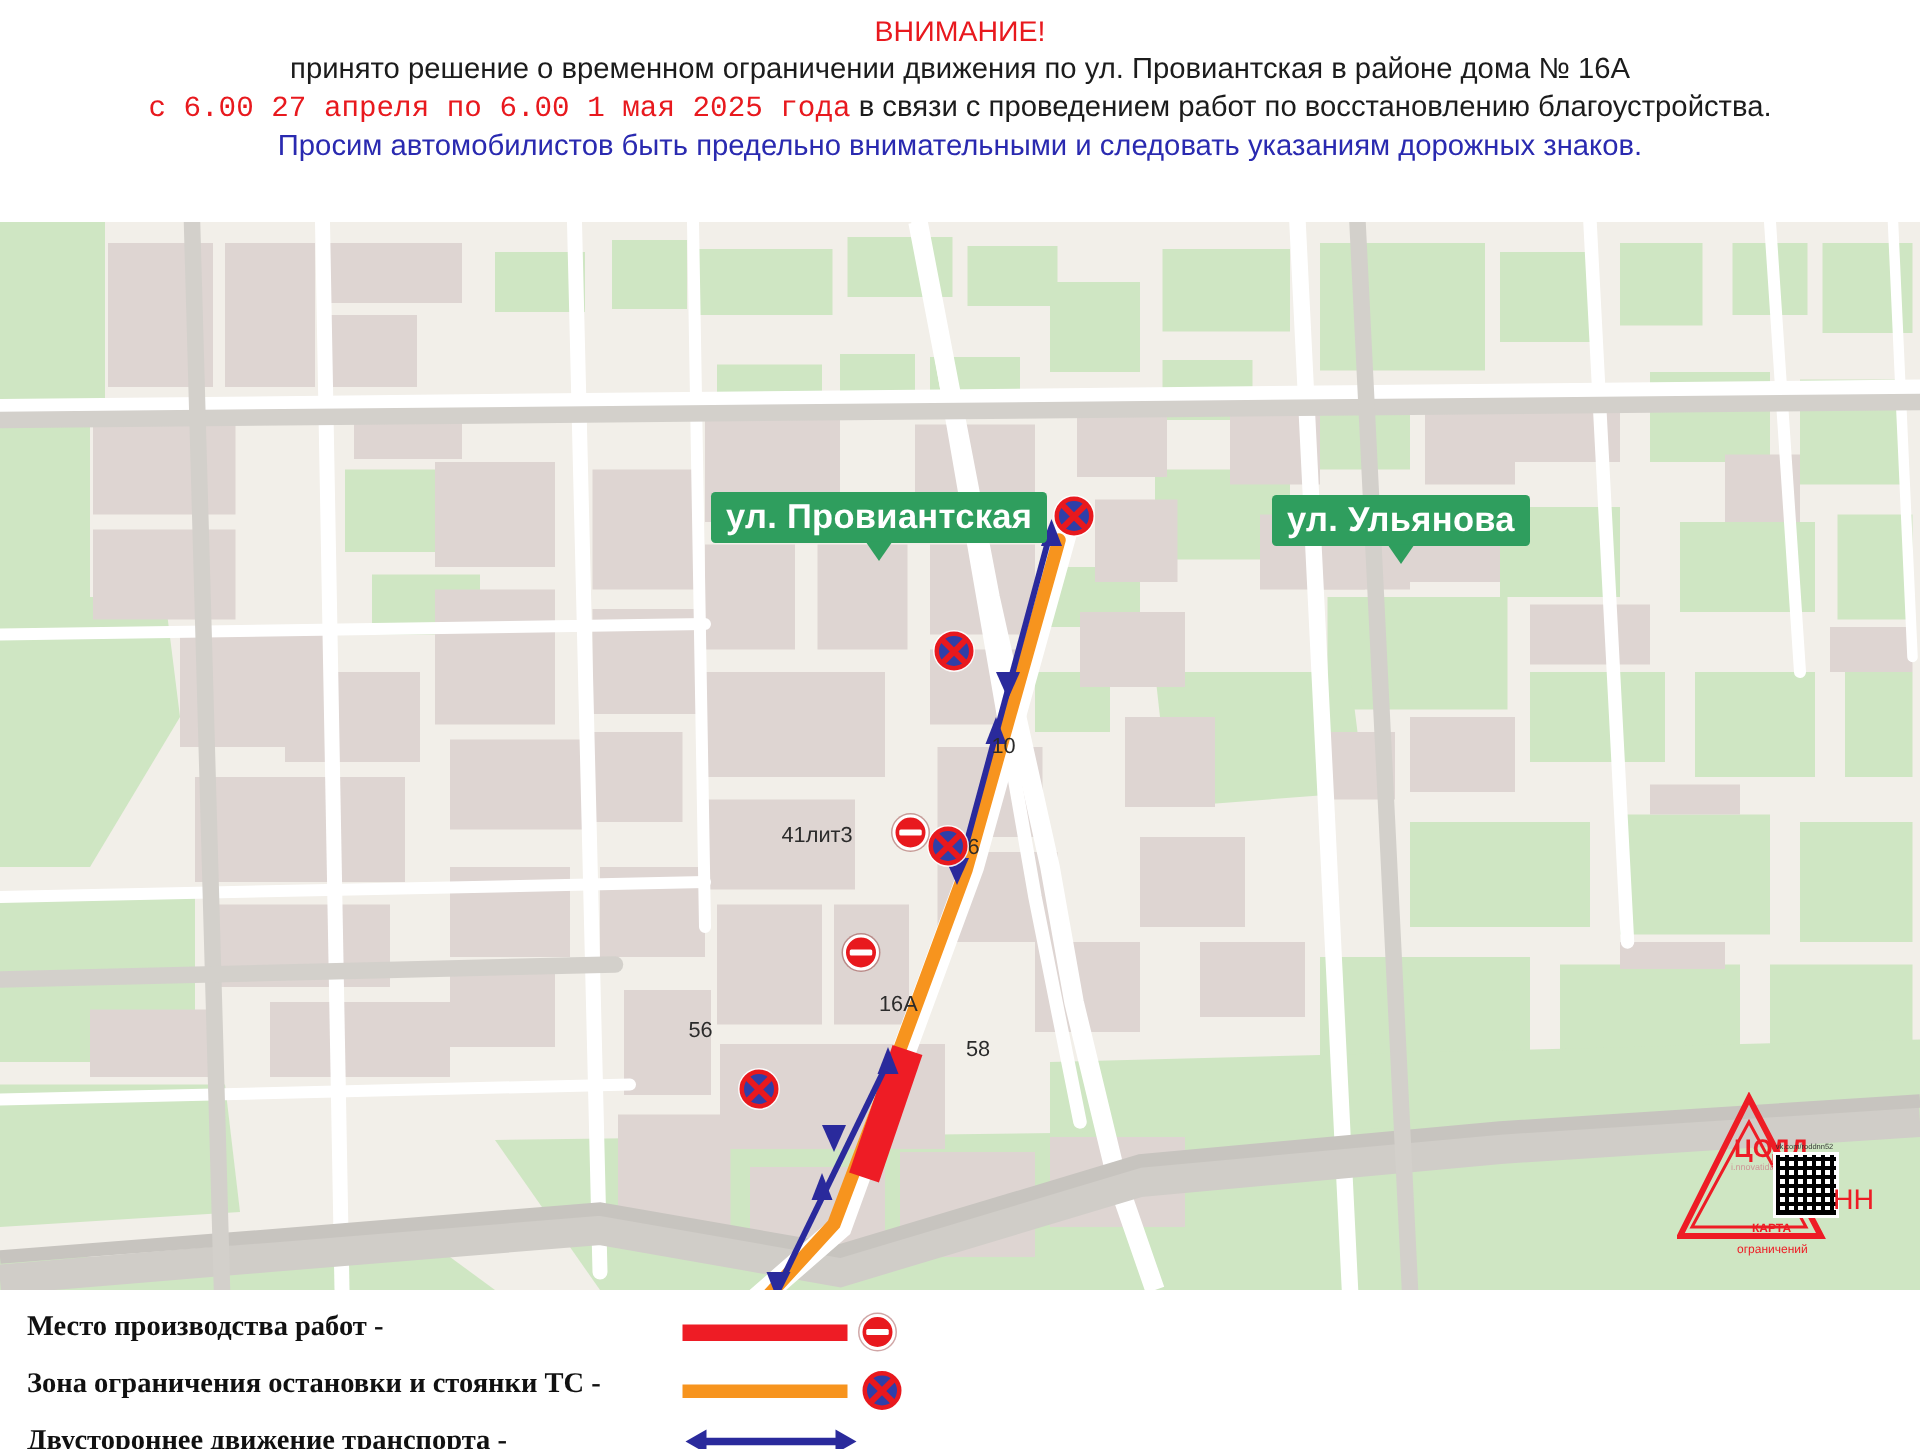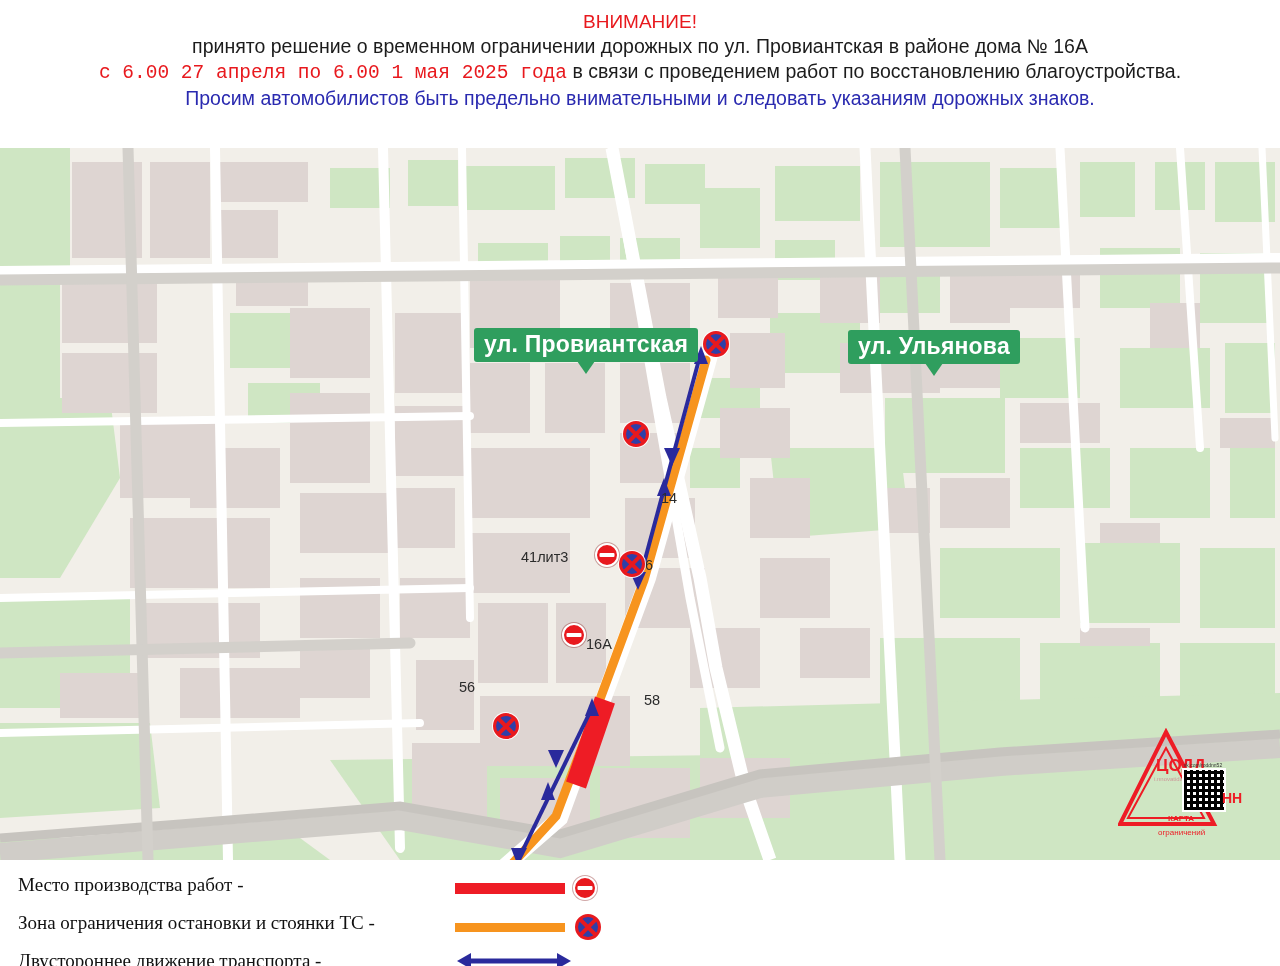--- a/index.html
+++ b/index.html
@@ -157,40 +157,40 @@
   }
   .legend-row {
     position: absolute;
     left: 18px;
     height: 30px;
     display: flex;
     align-items: center;
   }
   .legend-text {
     font-family: "Liberation Serif", serif;
-    font-weight: normal;
+    font-weight: bold;
     font-size: 19px;
     color: #111;
     white-space: nowrap;
   }
   .legend-sample {
     position: absolute;
     left: 455px;
     display: flex;
     align-items: center;
   }
 </style>
 </head>
 <body>
 
 <div id="root">
 
   <div class="header">
     <div class="header-title">ВНИМАНИЕ!</div>
-    <div class="header-line">принято решение о временном ограничении дорожных по ул. Провиантская в районе дома № 16А</div>
+    <div class="header-line">принято решение о временном ограничении движения по ул. Провиантская в районе дома № 16А</div>
     <div class="header-line">
       <span class="red">с 6.00 27 апреля по 6.00 1 мая 2025 года</span><span> в связи с проведением работ по восстановлению благоустройства.</span>
     </div>
     <div class="header-line blue">Просим автомобилистов быть предельно внимательными и следовать указаниям дорожных знаков.</div>
   </div>
 
   <div class="map">
 
     <svg width="1280" height="712" viewBox="0 0 1280 712">
 
@@ -359,24 +359,24 @@
         <polygon points="672,318 664,300 680,300"></polygon>
         <polygon points="664,330 657,348 671,348"></polygon>
         <polygon points="556,620 548,602 564,602"></polygon>
         <polygon points="548,634 541,652 555,652"></polygon>
       </g>
     </svg>
 
     <div class="street-label" id="lbl-provi">ул. Провиантская</div>
     <div class="street-label" id="lbl-ulyan">ул. Ульянова</div>
 
-    <div class="house-num" style="left:661px; top:342px;">14</div>
+    <div class="house-num" style="left:661px; top:342px;">10</div>
     <div class="house-num" style="left:521px; top:401px;">41лит3</div>
     <div class="house-num" style="left:637px; top:409px;">16</div>
-    <div class="house-num" style="left:586px; top:488px;">16А</div>
+    <div class="house-num" style="left:586px; top:514px;">16А</div>
     <div class="house-num" style="left:644px; top:544px;">58</div>
     <div class="house-num" style="left:459px; top:531px;">56</div>
 
     <div class="sign" style="left:703px; top:183px;">
       <div class="slash"></div>
         <div class="slash2"></div>
     </div>
     <div class="sign" style="left:623px; top:273px;">
       <div class="slash"></div>
         <div class="slash2"></div>
@@ -397,21 +397,21 @@
       <svg width="150" height="118" viewBox="0 0 150 118">
         <polygon points="48,4 96,96 2,96" fill="none" stroke="#ee1c25" stroke-width="4"></polygon>
         <polygon points="48,20 86,90 10,90" fill="none" stroke="#ee1c25" stroke-width="2"></polygon>
       </svg>
       <div style="position:absolute; left:38px; top:28px; color:#ee1c25; font-weight:bold; font-size:17px;">ЦОДД</div>
       <div style="position:absolute; left:36px; top:48px; color:#c99; font-size:6px;">i.nnovatidaa</div>
       <div class="qr" style="left:64px; top:40px;"></div>
       <div class="qr-cap" style="left:62px; top:34px;">vk.com/roddnn52</div>
       <div style="position:absolute; left:50px; top:86px; color:#ee1c25; font-size:8px; font-weight:bold;">КАРТА</div>
       <div style="position:absolute; left:40px; top:100px; color:#ee1c25; font-size:8px;">ограничений</div>
-      <div style="position:absolute; left:104px; top:62px; color:#ee1c25; font-weight:bold; font-size:14px;">НН</div>
+      <div style="position:absolute; left:104px; top:62px; color:#ee1c25; font-weight:normal; font-size:19px;">НН</div>
     </div>
   </div>
 
   <div class="legend">
 
     <div class="legend-row" style="top:10px;">
       <span class="legend-text">Место производства работ -</span>
     </div>
     <div class="legend-sample" style="top:16px;">
       <span style="display:inline-block;width:110px;height:11px;background:#ee1c25;"></span>

